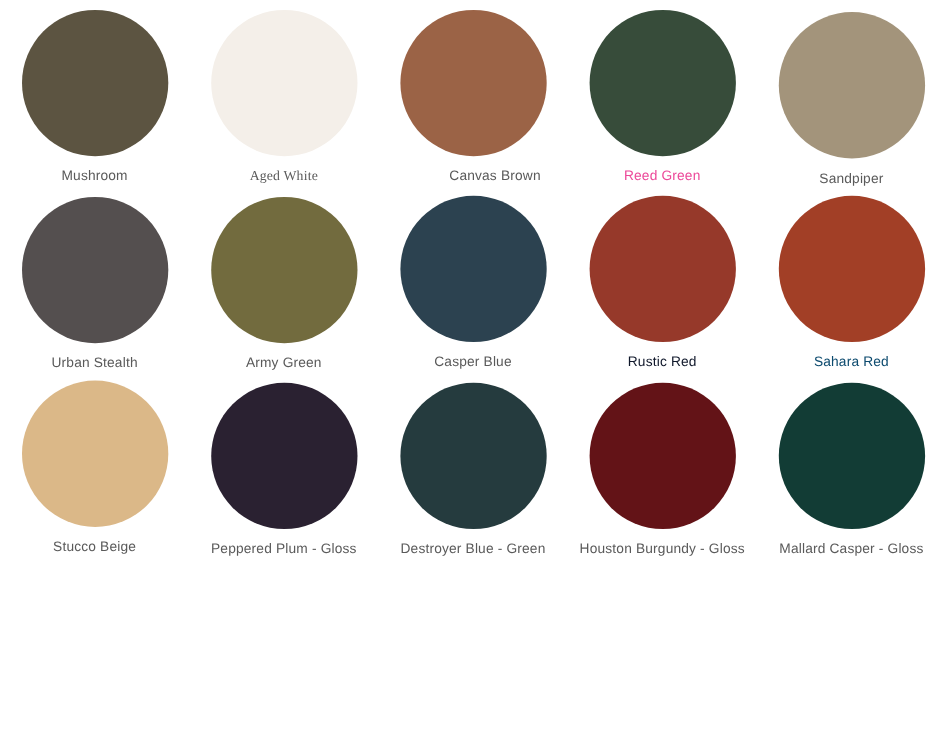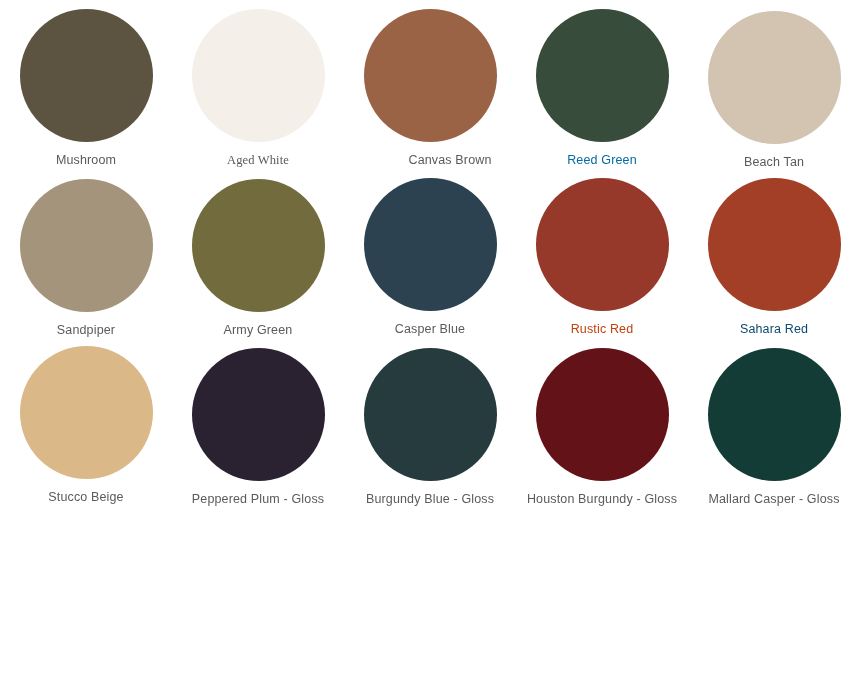--- a/index.html
+++ b/index.html
@@ -72,60 +72,60 @@
   <div class="swatch-cell row-1">
     <div class="swatch-circle" style="background-color: rgb(244, 239, 233);"></div>
     <div class="swatch-label" style="color: rgb(90, 90, 90); font-family: Liberation Serif, serif;">Aged White</div>
   </div>
   <div class="swatch-cell row-1">
     <div class="swatch-circle" style="background-color: rgb(155, 99, 70);"></div>
     <div class="swatch-label" style="color: rgb(90, 90, 90); margin-left: 40px;">Canvas Brown</div>
   </div>
   <div class="swatch-cell row-1">
     <div class="swatch-circle" style="background-color: rgb(55, 76, 58);"></div>
-    <div class="swatch-label" style="color: #0369a1;">Reed Green</div>
+    <div class="swatch-label" style="color: #ec4899;">Reed Green</div>
   </div>
 
   <div class="swatch-cell row-2">
-    <div class="swatch-circle" style="background-color: rgb(211, 196, 178);"></div>
-    <div class="swatch-label" style="color: rgb(90, 90, 90);">Beach Tan</div>
+    <div class="swatch-circle" style="background-color: rgb(163, 148, 123);"></div>
+    <div class="swatch-label" style="color: rgb(90, 90, 90);">Sandpiper</div>
   </div>
   <div class="swatch-cell row-2">
-    <div class="swatch-circle" style="background-color: rgb(163, 148, 123);"></div>
-    <div class="swatch-label" style="color: rgb(90, 90, 90);">Sandpiper</div>
+    <div class="swatch-circle" style="background-color: rgb(84, 79, 79);"></div>
+    <div class="swatch-label" style="color: rgb(90, 90, 90);">Urban Stealth</div>
   </div>
   <div class="swatch-cell row-2">
     <div class="swatch-circle" style="background-color: rgb(114, 107, 62);"></div>
     <div class="swatch-label" style="color: rgb(90, 90, 90);">Army Green</div>
   </div>
 
   <div class="swatch-cell row-3">
     <div class="swatch-circle" style="background-color: rgb(44, 66, 80);"></div>
     <div class="swatch-label" style="color: rgb(90, 90, 90);">Casper Blue</div>
   </div>
   <div class="swatch-cell row-3">
     <div class="swatch-circle" style="background-color: rgb(150, 57, 42);"></div>
-    <div class="swatch-label" style="color: #c2410c;">Rustic Red</div>
+    <div class="swatch-label" style="color: #0f172a;">Rustic Red</div>
   </div>
   <div class="swatch-cell row-3">
     <div class="swatch-circle" style="background-color: rgb(162, 63, 38);"></div>
     <div class="swatch-label" style="color: #0c4a6e;">Sahara Red</div>
   </div>
   <div class="swatch-cell row-3">
     <div class="swatch-circle" style="background-color: rgb(219, 184, 136);"></div>
     <div class="swatch-label" style="color: rgb(90, 90, 90); text-align: center;">Stucco Beige</div>
   </div>
 
   <div class="swatch-cell row-4">
     <div class="swatch-circle" style="background-color: rgb(42, 33, 49);"></div>
     <div class="swatch-label" style="color: rgb(90, 90, 90);">Peppered Plum - Gloss</div>
   </div>
   <div class="swatch-cell row-4">
     <div class="swatch-circle" style="background-color: rgb(37, 59, 62);"></div>
-    <div class="swatch-label" style="color: rgb(90, 90, 90);">Burgundy Blue - Gloss</div>
+    <div class="swatch-label" style="color: rgb(90, 90, 90);">Destroyer Blue - Green</div>
   </div>
   <div class="swatch-cell row-4">
     <div class="swatch-circle" style="background-color: rgb(99, 19, 23);"></div>
     <div class="swatch-label" style="color: rgb(90, 90, 90);">Houston Burgundy - Gloss</div>
   </div>
   <div class="swatch-cell row-4">
     <div class="swatch-circle" style="background-color: rgb(18, 60, 53);"></div>
     <div class="swatch-label" style="color: rgb(90, 90, 90);">Mallard Casper - Gloss</div>
   </div>
 

